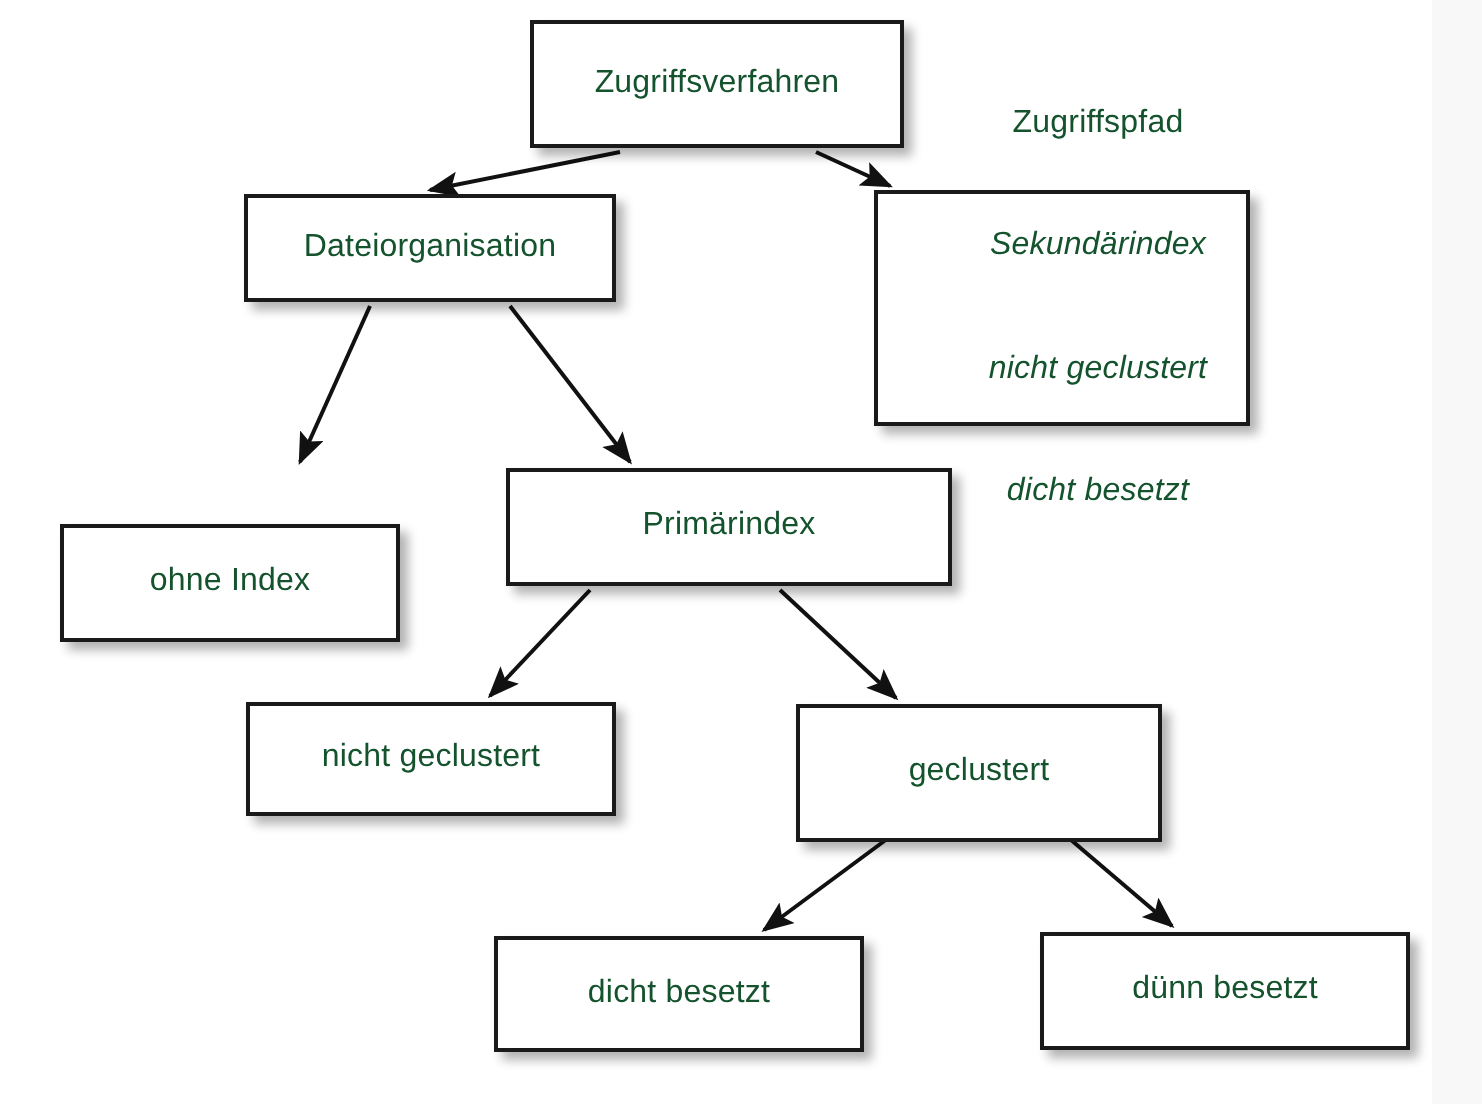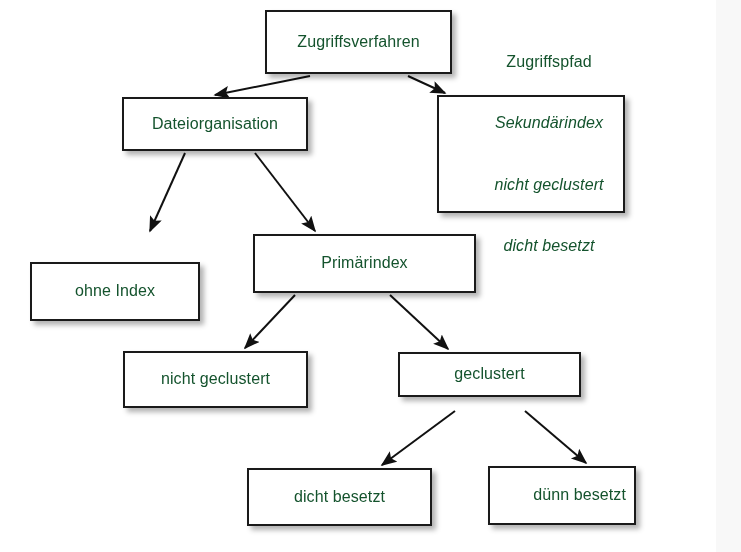--- a/index.html
+++ b/index.html
@@ -111,25 +111,25 @@
   </div>
 
   <div class="node" style="left: 253px; top: 234px; width: 223px; height: 59px;">
     <span class="label">Primärindex</span>
   </div>
 
   <div class="node" style="left: 123px; top: 351px; width: 185px; height: 57px;">
     <span class="label">nicht geclustert</span>
   </div>
 
-  <div class="node" style="left: 398px; top: 352px; width: 183px; height: 45px;">
+  <div class="node" style="left: 398px; top: 352px; width: 183px; height: 69px;">
     <span class="label">geclustert</span>
   </div>
 
   <div class="node" style="left: 247px; top: 468px; width: 185px; height: 58px;">
     <span class="label">dicht besetzt</span>
   </div>
 
-  <div class="node" style="left: 488px; top: 466px; width: 148px; height: 59px; justify-content: flex-end;">
+  <div class="node" style="left: 520px; top: 466px; width: 185px; height: 59px;">
     <span class="label">dünn besetzt</span>
   </div>
 
 </div>
 
 </body></html>

